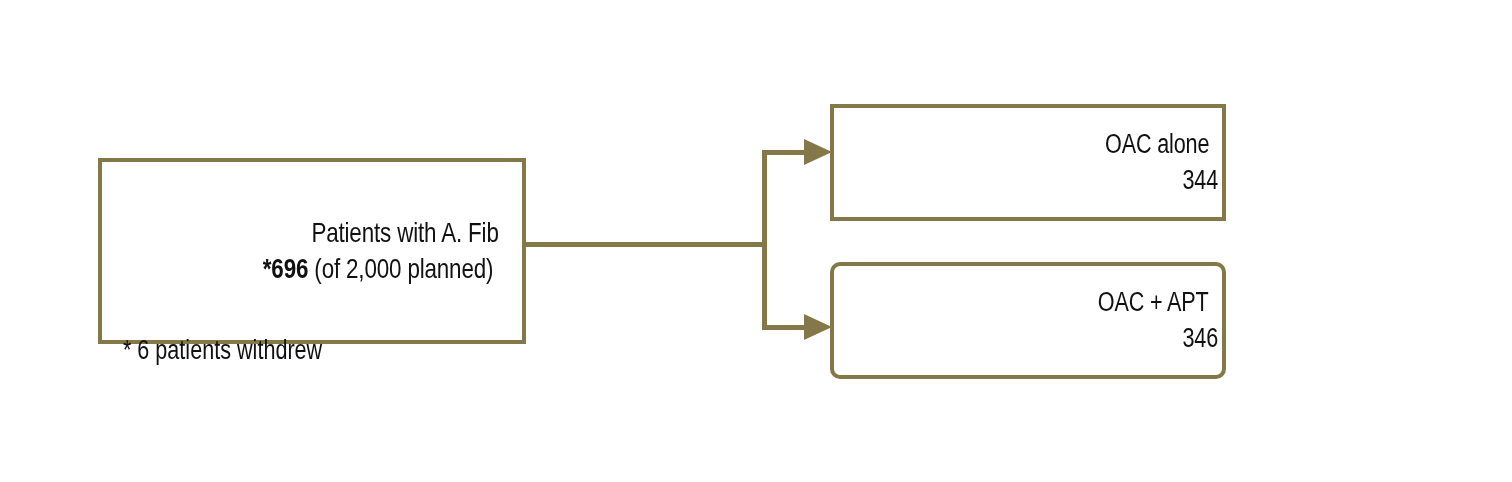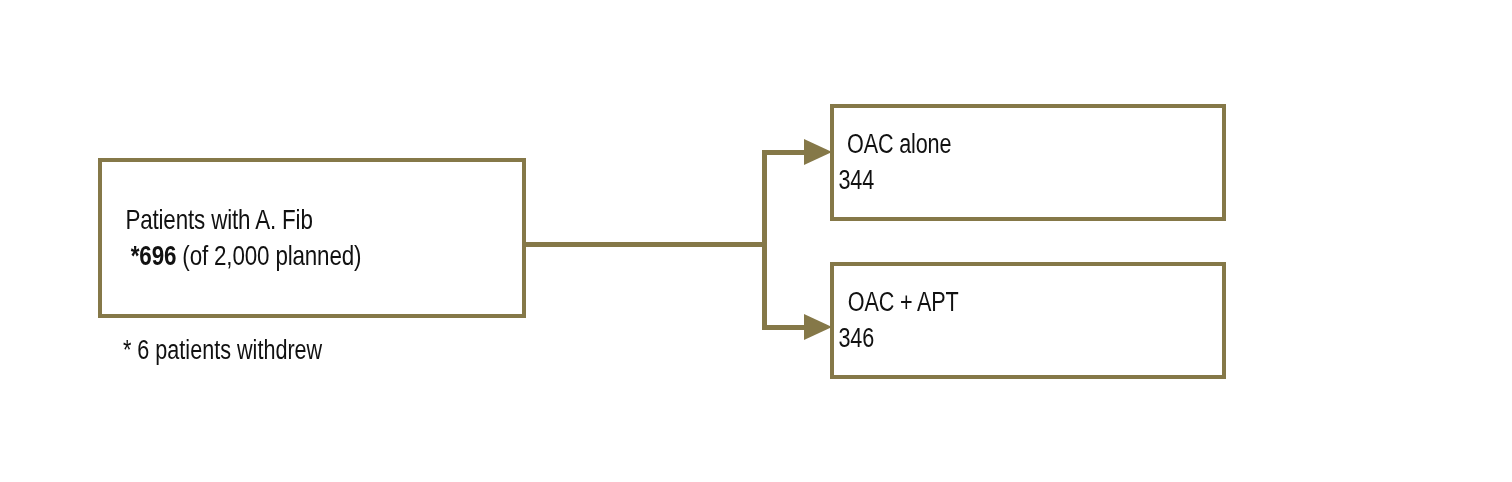--- a/index.html
+++ b/index.html
@@ -19,21 +19,21 @@
   }
 
   
   .flow-box {
     position: absolute;
     box-sizing: border-box;
     border: 4px solid #857848;
     background: #ffffff;
     display: flex;
     flex-direction: column;
-    align-items: flex-start;
+    align-items: flex-end;
     justify-content: center;
     text-align: center;
     color: #111111;
   }
   .box-line {
     font-family: "Liberation Sans", "DejaVu Sans", sans-serif;
     font-size: 27px;
     line-height: 1.30;
     letter-spacing: -0.2px;
     transform: scaleX(0.80);
@@ -43,36 +43,37 @@
   }
   .box-line b {
     font-weight: 700;
   }
 
   
   #box-enrolled {
     left: 98px;
     top: 158px;
     width: 428px;
-    height: 160px;
+    height: 186px;
   }
   #box-enrolled .box-line { font-size: 28px; }
 
   
   #box-oac-alone {
     left: 830px;
     top: 104px;
     width: 396px;
     height: 117px;
   }
   #box-oac-apt {
     left: 830px;
     top: 262px;
     width: 396px;
     height: 117px;
+    border-radius: 10px;
   }
 
   
   #footnote {
     position: absolute;
     left: 98px;
     top: 334px;
     width: 428px;
     text-align: left;
     font-family: "Liberation Sans", "DejaVu Sans", sans-serif;

